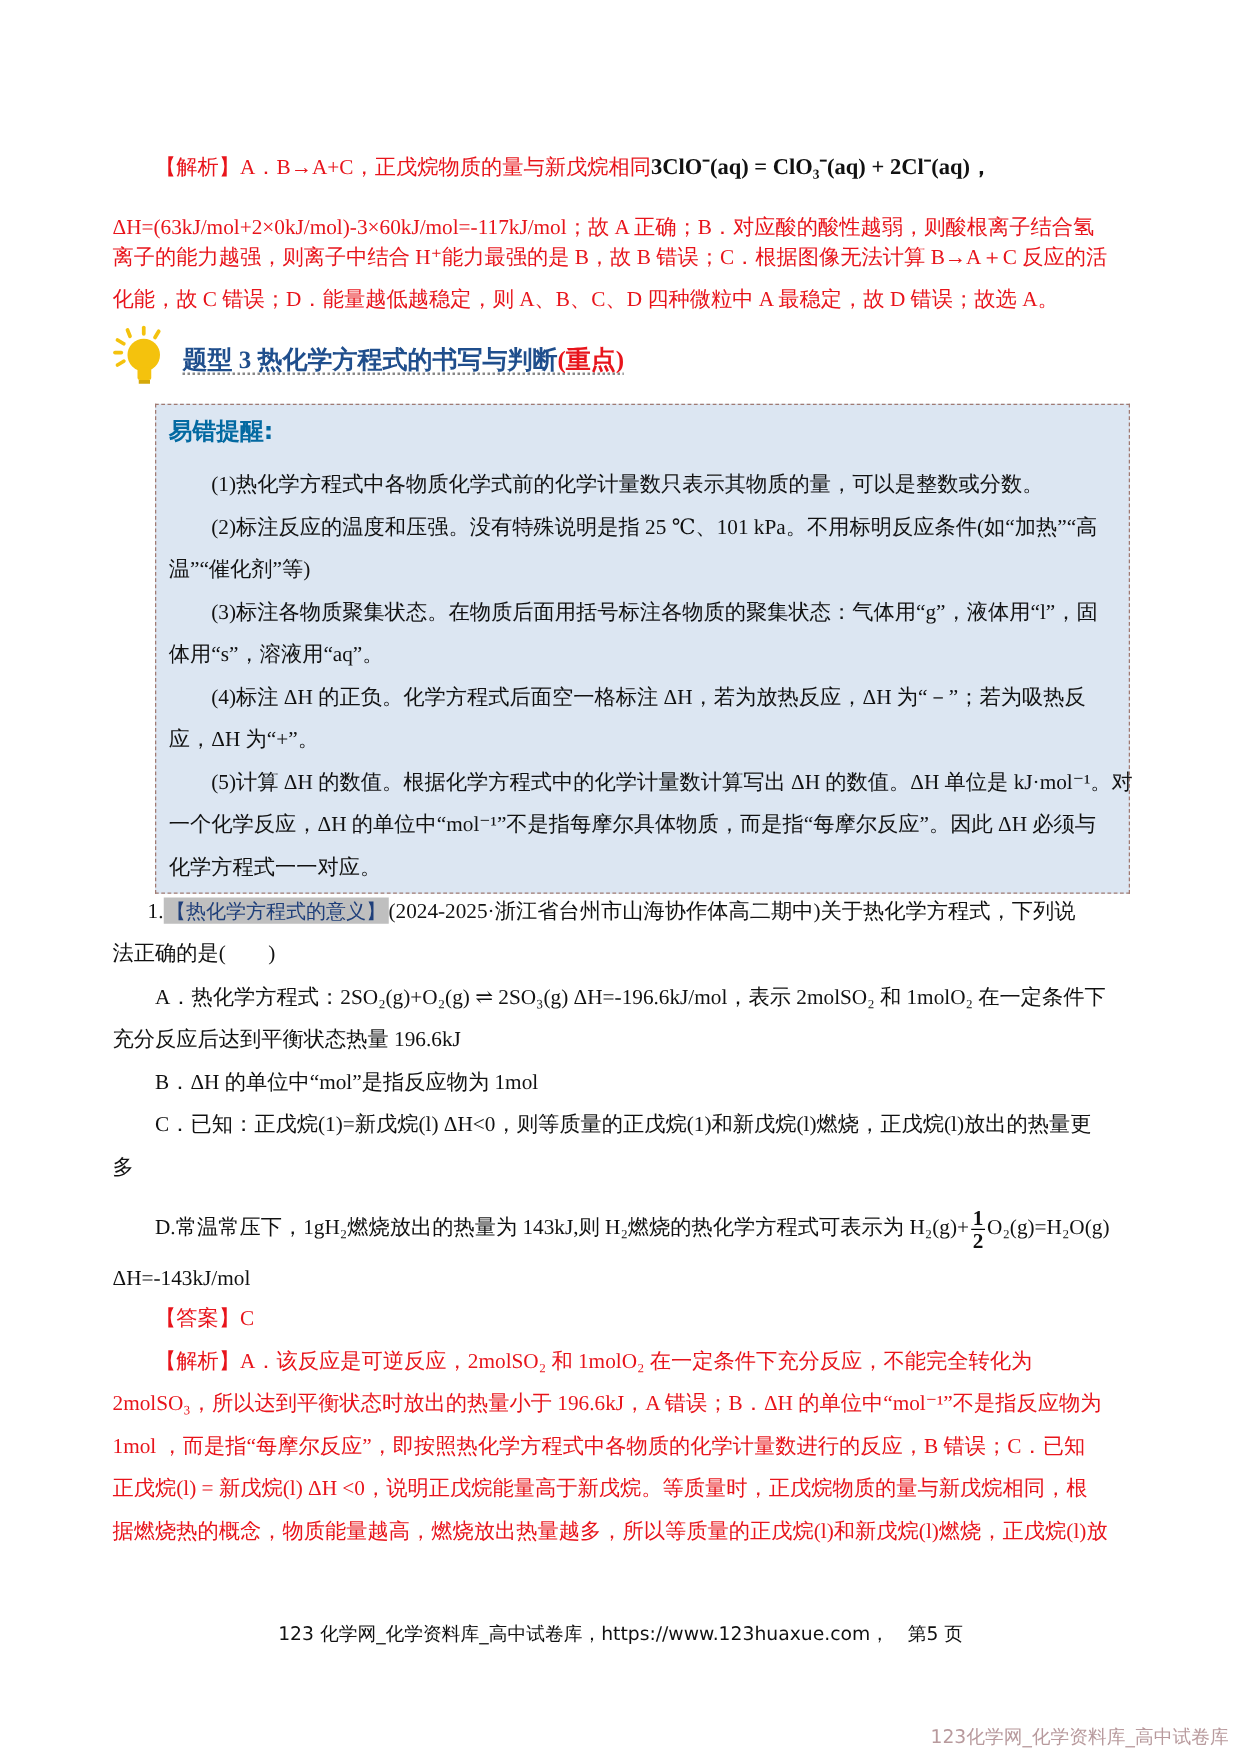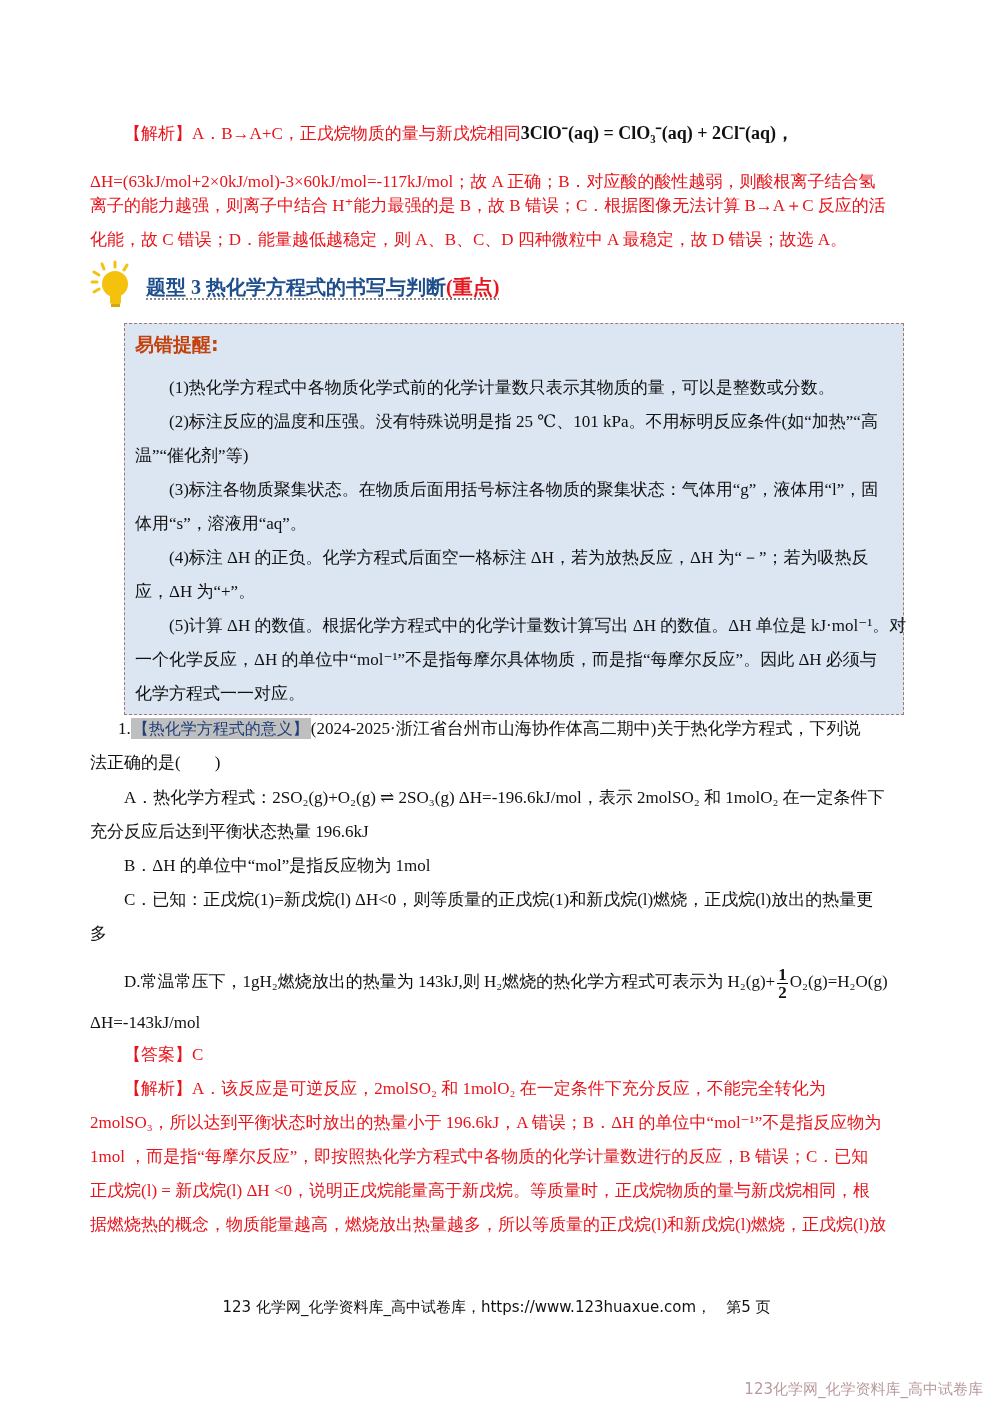--- a/index.html
+++ b/index.html
@@ -24,21 +24,21 @@
   }
   .sect-title .hl { color: #e8141b; }
   .bulb { position: absolute; left: 88px; top: 260px; width: 48px; height: 50px; }
   .tip-box {
     position: absolute; left: 124px; top: 323px; width: 780px; height: 392px;
     background: #dce6f2; border: 1px dashed #a07a72; box-sizing: border-box;
   }
   .tip-title {
     position: absolute; left: 10px; top: 8px;
     font-family: "DejaVu Sans", sans-serif; font-size: 19px; font-weight: bold;
-    color: #c2410c;
+    color: #0369a1;
   }
   .tip-line {
     position: absolute; left: 10px; font-size: 17px; line-height: 20px; white-space: nowrap; color: #111;
   }
   .tip-line.ind { left: 44px; }
   .tag-hl {
     background: #bfbfbf; color: #1f3f7a;
     font-family: "DejaVu Sans", sans-serif; font-size: 16px; padding: 1px 2px;
   }
   .frac {

